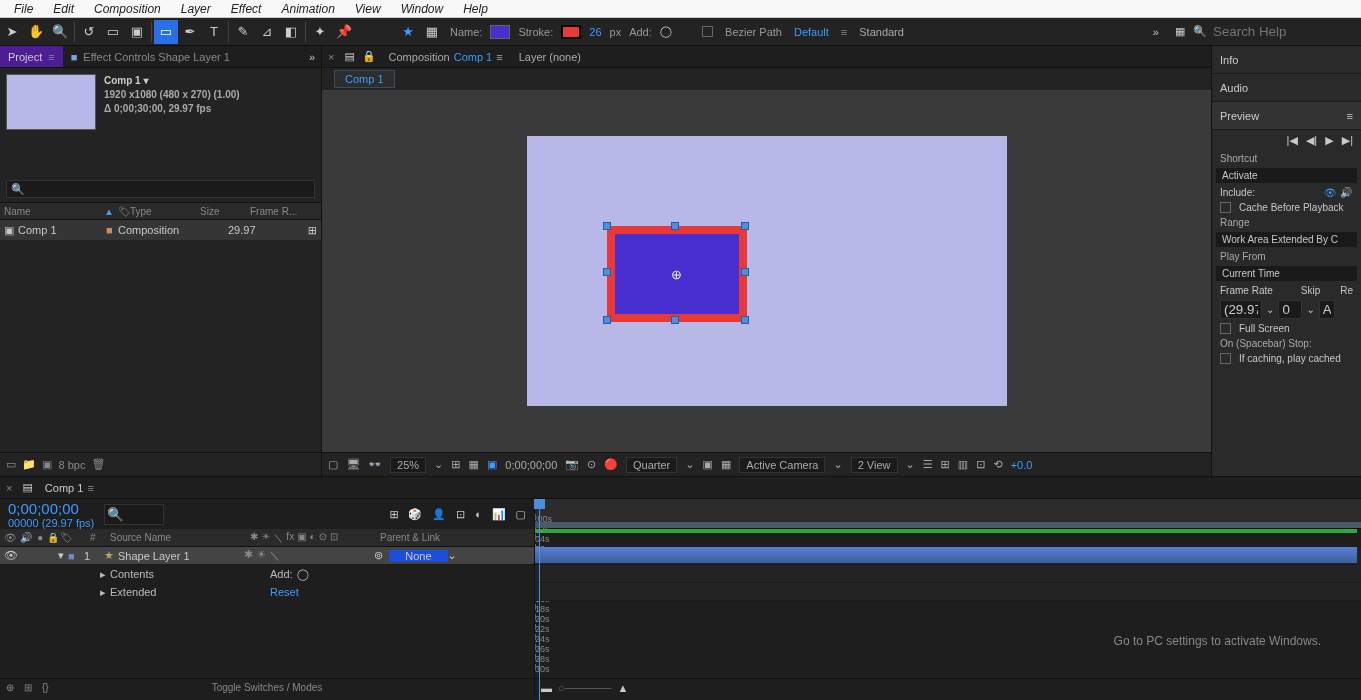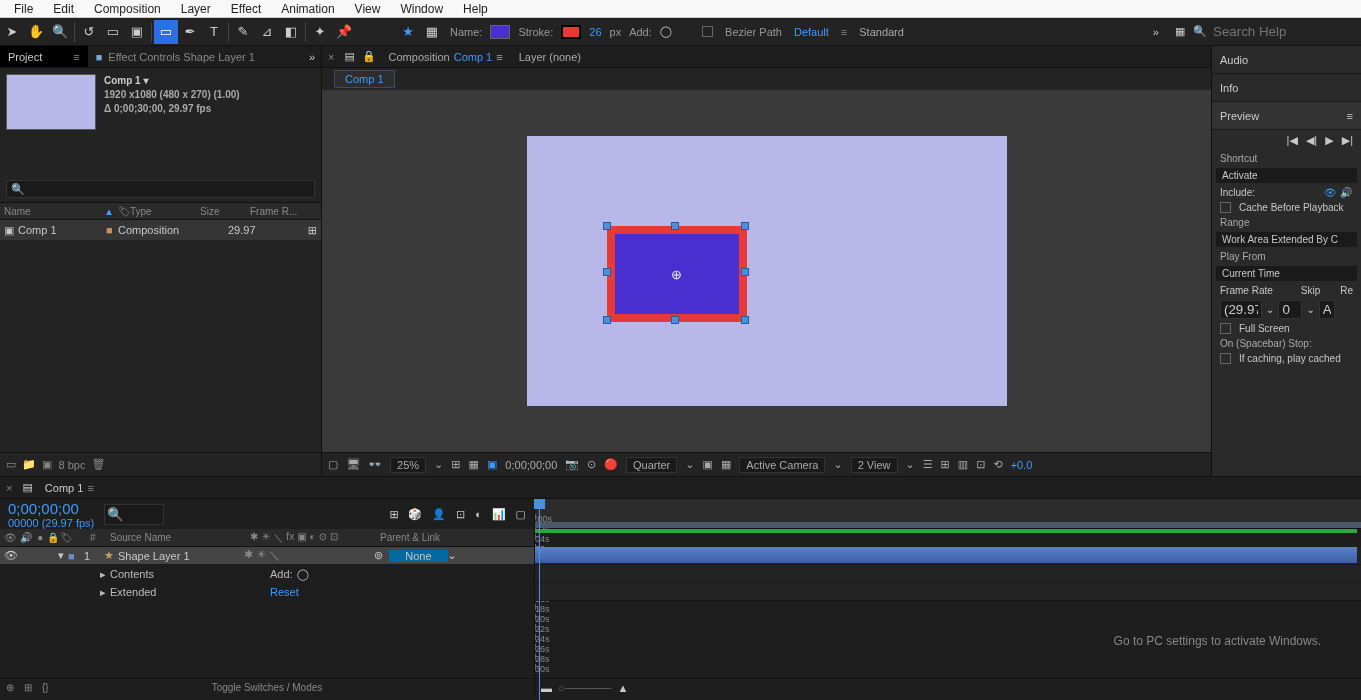--- a/index.html
+++ b/index.html
@@ -1,36 +1,36 @@
 <!DOCTYPE html>
 <html><head>
 <meta charset="utf-8">
 <style>
 * { margin: 0; padding: 0; box-sizing: border-box; font-family: "Segoe UI", Arial, sans-serif; }
 body { background: #1e1e1e; color: #c8c8c8; font-size: 11px; width: 1361px; height: 700px; overflow: hidden; user-select: none; }
-.menubar { background: #f8f8f8; color: #222; height: 18px; display: flex; align-items: center; padding: 0 4px; border-bottom: 1px solid #ccc; }
+.menubar { background: #f8f8f8; color: #222; height: 18px; display: flex; align-items: center; padding: 0 4px; border-bottom: 1px solid #ccc; font-style: italic; }
 .menubar span { padding: 0 10px; font-size: 12px; cursor: default; }
 .toolbar { background: #232323; height: 28px; display: flex; align-items: center; border-bottom: 1px solid #111; }
 .tool-icon { width: 24px; height: 24px; display: flex; align-items: center; justify-content: center; color: #ccc; font-size: 13px; cursor: pointer; }
 .tool-icon.active { background: #2a6fe8; color: #fff; }
 .tool-sep { width: 1px; height: 20px; background: #444; margin: 0 2px; }
 .toolbar-right { display: flex; align-items: center; gap: 8px; margin-left: 6px; }
 .color-swatch { width: 20px; height: 14px; border: 1px solid #666; display: inline-block; }
 .lbl { color: #999; font-size: 11px; }
 .val-blue { color: #3d9bff; }
 .workspace-sel { color: #3d9bff; margin-left: auto; padding: 0 12px; }
 .ws-item { padding: 0 12px; color: #aaa; }
 .search-area { display: flex; align-items: center; gap: 6px; padding-right: 8px; }
 .search-input { background: transparent; border: none; color: #aaa; outline: none; width: 140px; }
 
 .main { display: flex; height: 430px; }
 .left-panel { width: 322px; background: #232323; display: flex; flex-direction: column; border-right: 1px solid #111; }
 .panel-tabs { display: flex; align-items: center; height: 22px; background: #1e1e1e; border-bottom: 1px solid #111; }
 .panel-tab { padding: 0 8px; color: #ccc; font-size: 11px; height: 100%; display: flex; align-items: center; }
-.panel-tab.active { background: #000000; gap: 25px; }
+.panel-tab.active { background: #4c1d95; }
 .panel-tab .hamb { margin-left: 6px; color: #888; }
 .proj-info { display: flex; padding: 6px; gap: 8px; font-weight: bold; }
 .proj-thumb { width: 90px; height: 56px; background: #b8b8e8; border: 1px solid #555; }
 .proj-meta { font-size: 10px; color: #aaa; line-height: 1.4; }
 .proj-meta .name { color: #ccc; }
 .search-row { padding: 4px 6px; }
 .search-row input { background: #1a1a1a; border: 1px solid #333; color: #aaa; width: 100%; padding: 2px 4px; font-size: 11px; }
 .proj-header { display: flex; background: #2a2a2a; height: 18px; align-items: center; padding: 0 4px; font-size: 10px; color: #888; border-top: 1px solid #111; border-bottom: 1px solid #111; }
 .proj-row { display: flex; height: 20px; align-items: center; padding: 0 4px; background: #353535; font-size: 11px; }
 .proj-spacer { flex: 1; background: #232323; }
@@ -262,24 +262,24 @@
       <span>⊞</span>
       <span>▥</span>
       <span>⊡</span>
       <span>⟲</span>
       <span style="color:#3d9bff">+0.0</span>
     </div>
   </div>
 
   <div class="right-panel">
     <div class="rp-item">
+        <span>Info</span>
+      </div>
+    <div class="rp-item">
         <span>Audio</span>
-      </div>
-    <div class="rp-item">
-        <span>Info</span>
       </div>
     <div class="rp-item selected">
         <span>Preview</span>
         <span>≡</span>
       </div>
     <div class="play-ctrl">
       <span>|◀</span>
       <span>◀|</span>
       <span>▶</span>
       <span>▶|</span>
@@ -381,21 +381,21 @@
         <span style="width:16px;color:#6a8ad0">■</span>
         <span style="width:20px">1</span>
         <span style="width:14px;color:#c0a060">★</span>
         <span style="width:126px">Shape Layer 1</span>
         <span style="width:130px;display:flex;gap:3px;color:#888">
           <span>✱</span>
           <span>☀</span>
           <span>＼</span>
         </span>
         <span>⊚</span>
-        <span class="drop" style="background:#0369a1;padding:0 16px;margin-left:6px">None</span>
+        <span class="drop" style="background:#1d4ed8;padding:0 16px;margin-left:6px">None</span>
         <span>⌄</span>
       </div>
       <div class="tl-prop">
         <span style="width:10px">▸</span>
           <span style="width:160px">Contents</span>
         <span>Add:</span>
           <span style="margin-left:4px">◯</span>
       </div>
       <div class="tl-prop">
         <span style="width:10px">▸</span>

